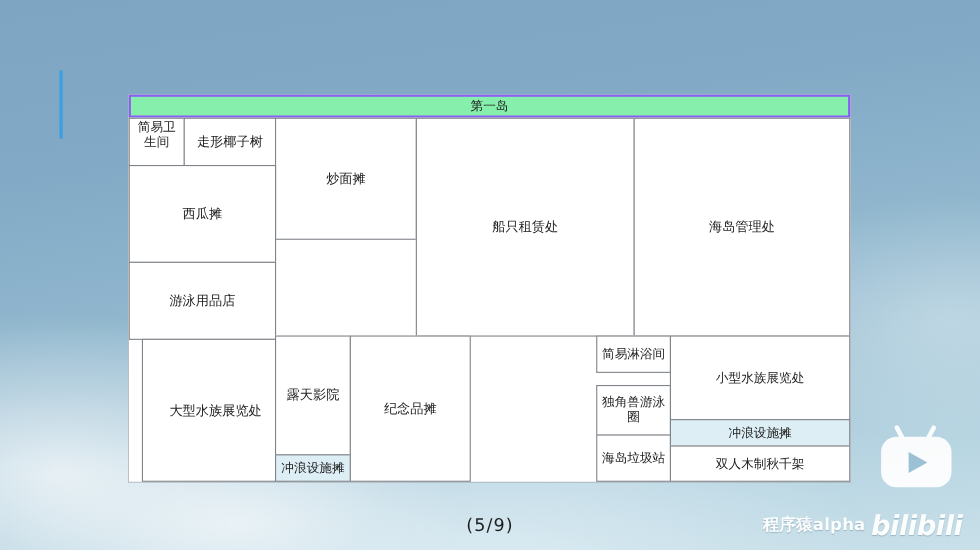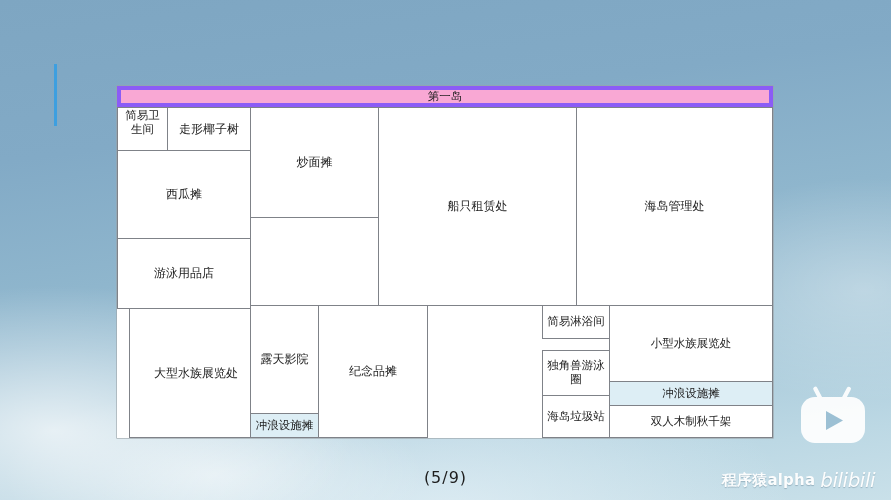--- a/index.html
+++ b/index.html
@@ -58,22 +58,22 @@
     height: 352px;
     background: #ffffff;
     box-shadow: 0 0 0 0.6px #9aa2a8;
   }
   .board-header {
     position: absolute;
     left: 0;
     top: 0;
     width: 656px;
     height: 21px;
-    background: #f9a8d4;
-    border: 4px solid #8b5cf6;
+    background: #86efac;
+    border: 2px solid #8b5cf6;
     box-sizing: border-box;
     display: flex;
     align-items: center;
     justify-content: center;
     font-size: 11.5px;
     color: #1d1d1d;
   }
   .grid {
     position: absolute;
     left: 0;
@@ -130,22 +130,22 @@
     opacity: 0.95;
   }
   .wm-text {
     font-size: 15px;
     font-weight: bold;
     color: #ffffff;
     letter-spacing: 0.2px;
     text-shadow: 0 1px 1px rgba(60,90,110,0.35);
   }
   .wm-logo {
-    font-size: 20px;
-    font-weight: normal;
+    font-size: 25px;
+    font-weight: bold;
     color: #ffffff;
     font-style: italic;
     letter-spacing: -0.5px;
     text-shadow: 0 1px 1px rgba(60,90,110,0.35);
   }
   .tv-icon {
     position: absolute;
     right: 22px;
     bottom: 52px;
     width: 72px;

